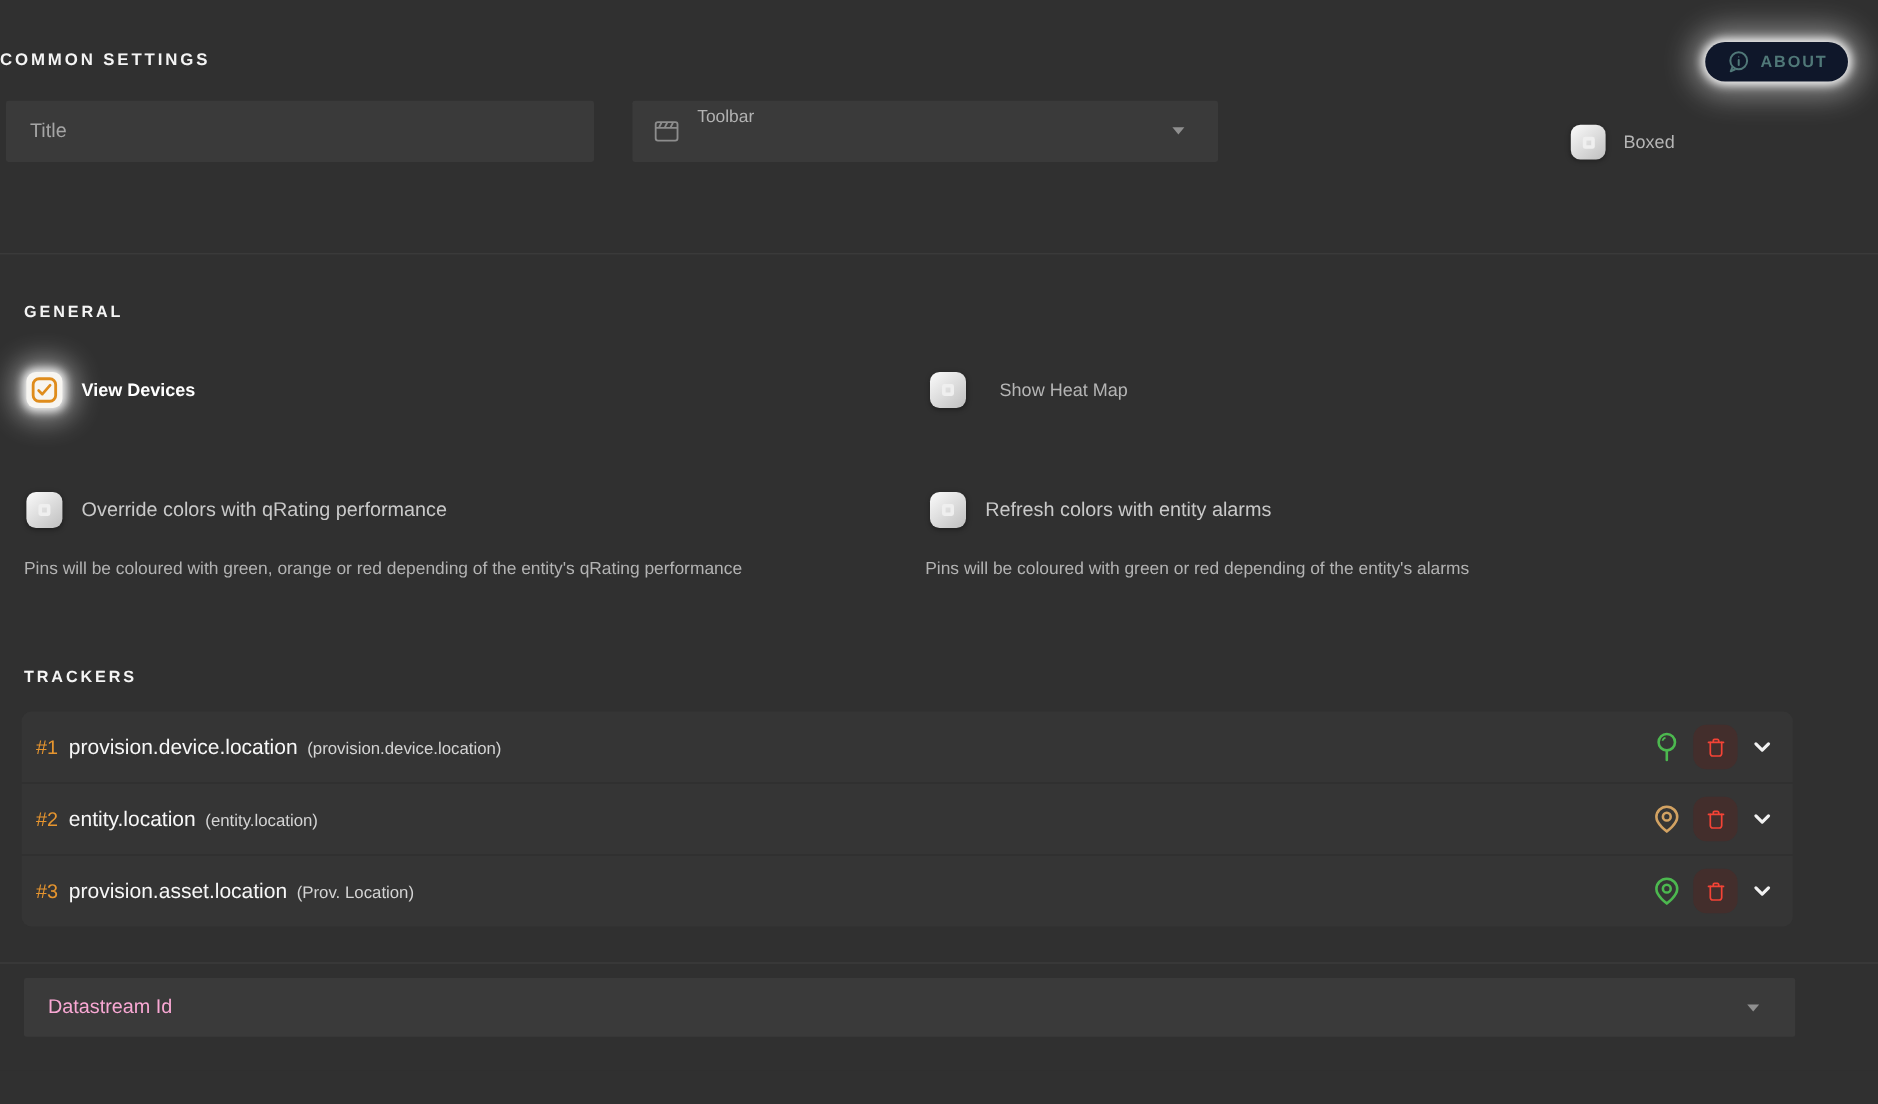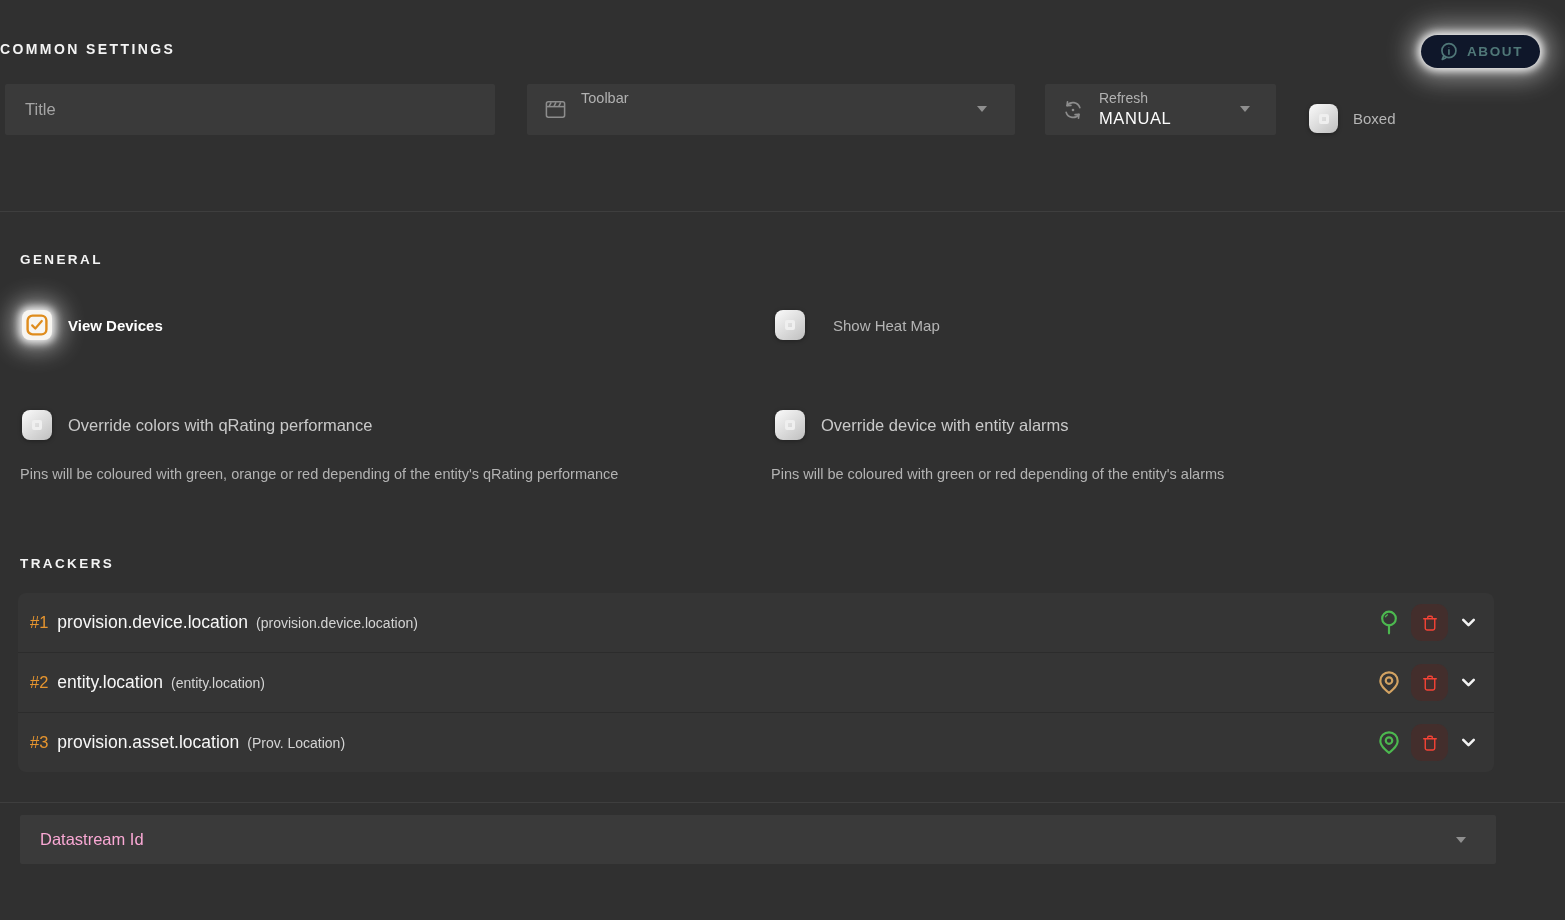--- a/index.html
+++ b/index.html
@@ -105,36 +105,20 @@
         <line x1="2.5" y1="9" x2="21.5" y2="9"></line>
         <line x1="7.5" y1="4.5" x2="5.5" y2="8.5"></line>
         <line x1="12.5" y1="4.5" x2="10.5" y2="8.5"></line>
         <line x1="17.5" y1="4.5" x2="15.5" y2="8.5"></line>
       </svg>
     </span>
     <span class="float-label">Toolbar</span>
     <span class="caret"></span>
   </div>
 
-  <div class="field select-field refresh-field">
-    <span class="f-icon">
-      <svg width="24" height="24" viewBox="0 0 24 24" fill="none" stroke="#8d8d8d" stroke-width="1.7" stroke-linecap="round">
-        <path d="M18.8 9.6 A7.2 7.2 0 0 0 6.1 7.6"></path>
-        <polyline points="6.5 3.9 6.1 7.7 9.9 7.4" stroke-linejoin="round"></polyline>
-        <path d="M5.2 14.4 a7.2 7.2 0 0 0 12.7 2"></path>
-        <polyline points="17.5 20.1 17.9 16.3 14.1 16.6" stroke-linejoin="round"></polyline>
-        <circle cx="12" cy="12" r="1.3" fill="#8d8d8d" stroke="none"></circle>
-      </svg>
-    </span>
-    <div class="f-col">
-      <span class="f-label">Refresh</span>
-      <span class="f-value">MANUAL</span>
-    </div>
-    <span class="caret"></span>
-  </div>
 
   <div class="boxed-wrap">
     <button class="checkbox">
         <span class="inner"></span>
       </button>
     <span class="cb-label lab-dim">Boxed</span>
   </div>
 
   <div class="divider d1"></div>
 
@@ -161,21 +145,21 @@
     <button class="checkbox">
         <span class="inner"></span>
       </button>
     <span class="cb-label lab-mid">Override colors with qRating performance</span>
   </div>
 
   <div class="cb-row r2r">
     <button class="checkbox">
         <span class="inner"></span>
       </button>
-    <span class="cb-label lab-mid">Override device with entity alarms</span>
+    <span class="cb-label lab-mid">Refresh colors with entity alarms</span>
   </div>
 
   <div class="desc desc-r">Pins will be coloured with green or red depending of the entity's alarms</div>
   <div class="desc desc-l">Pins will be coloured with green, orange or red depending of the entity's qRating performance</div>
 
   <div class="section-heading h-trackers">TRACKERS</div>
 
   <div class="trackers-box">
 
     <div class="tracker-row">

